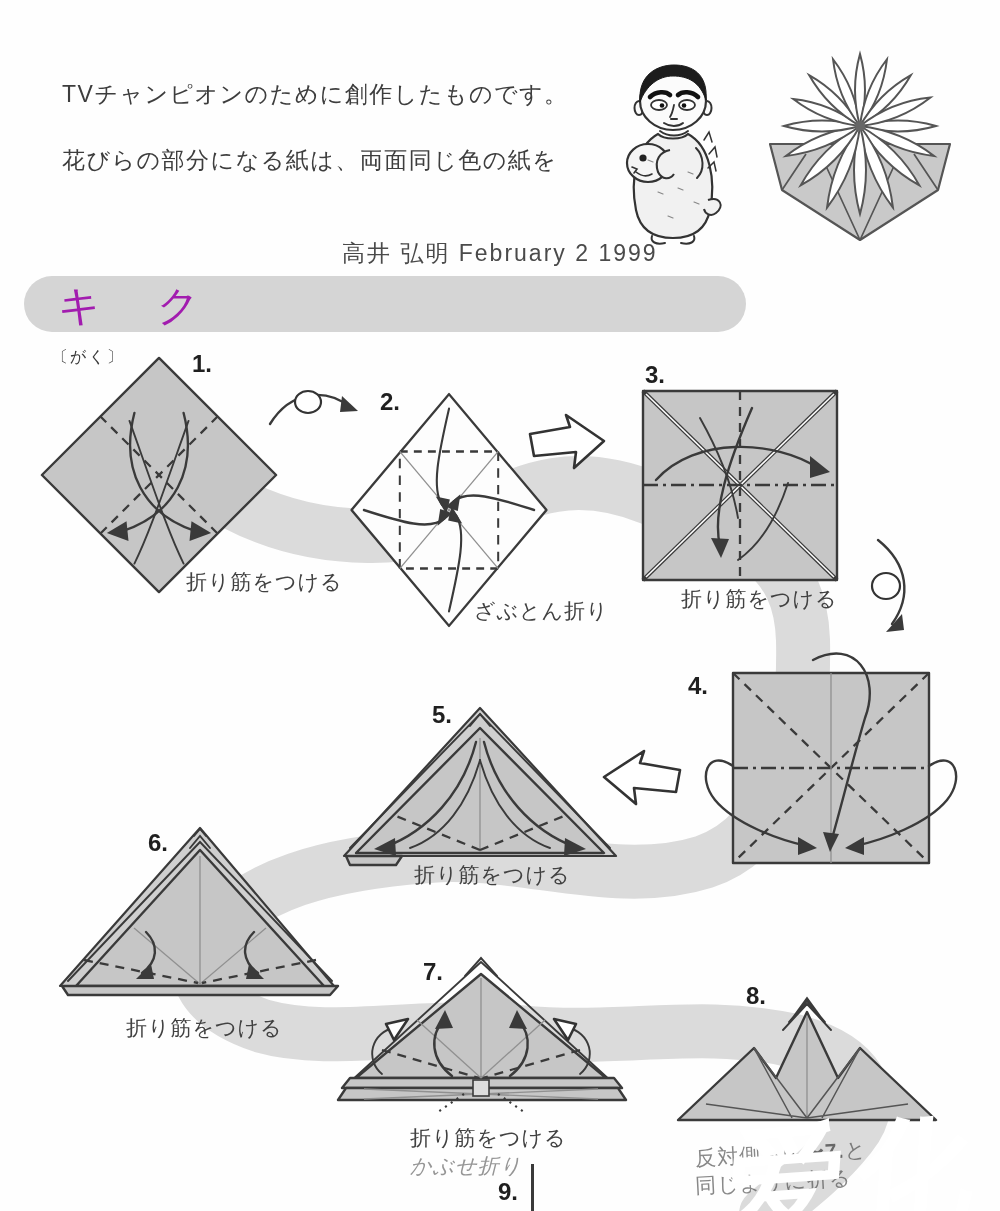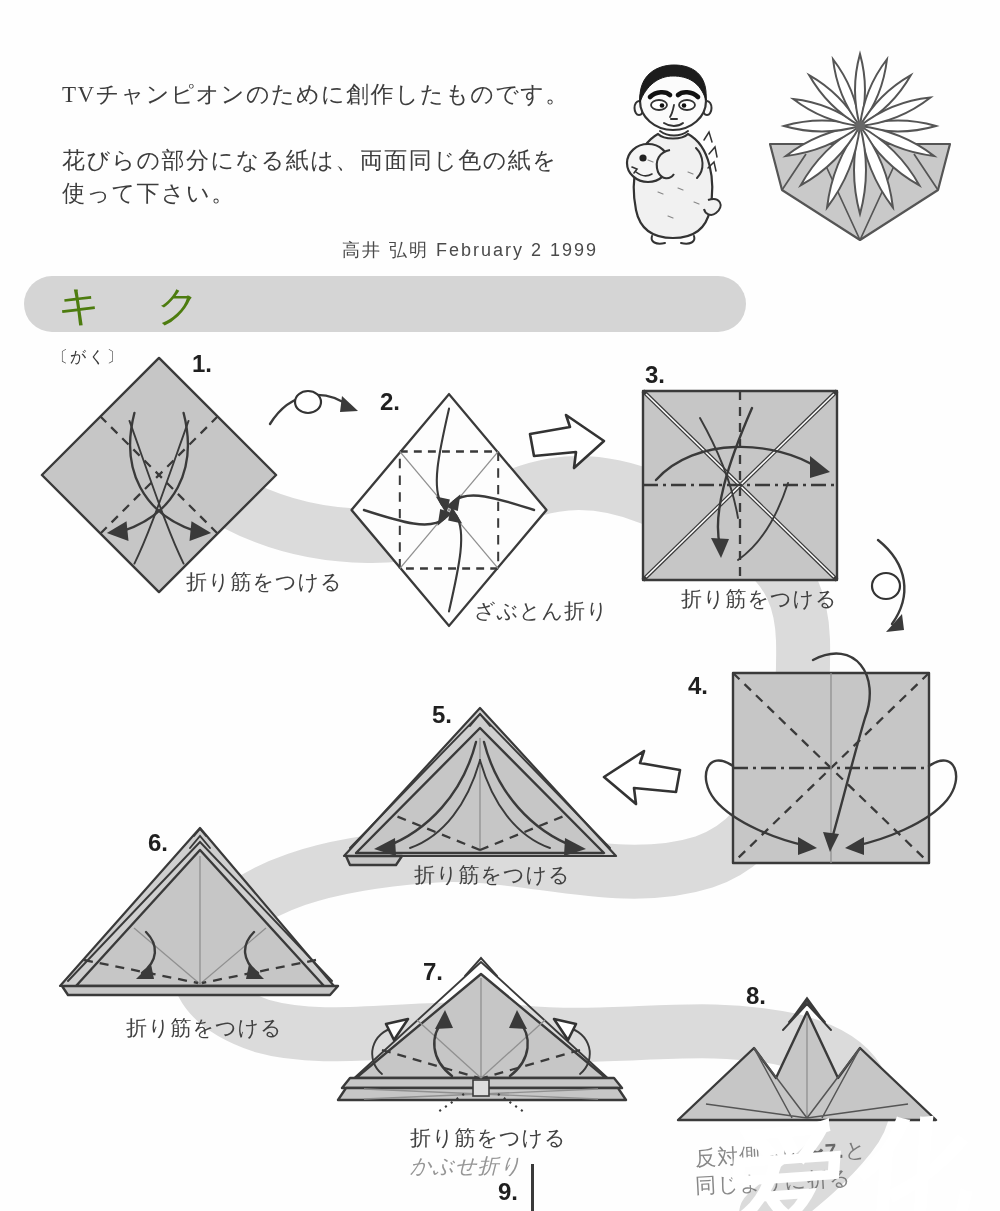--- a/index.html
+++ b/index.html
@@ -2,27 +2,27 @@
 <html style="--paper: #c6c6c6; --ribbon: #dbdbdb; --title_bar: #d5d5d5; --ink: #3e3e3e;"><head>
 <meta charset="utf-8">
 <style>
   html,body{margin:0;padding:0;background:#888;}
   #page{
     position:relative;width:1000px;height:1211px;background:#fefefe;
     overflow:hidden;font-family:"Liberation Sans","DejaVu Sans",sans-serif;
     color:var(--ink,#3e3e3e);
   }
   .abs{position:absolute;}
-  .intro-line{font-size:23px;letter-spacing:1.5px;line-height:33px;white-space:nowrap;color:#3d3d3d;font-family:Liberation Serif, serif;}
-  .author{font-size:18px;letter-spacing:2px;white-space:nowrap;color:#4a4a4a;}
+  .intro-line{font-size:23px;letter-spacing:1.5px;line-height:33px;white-space:nowrap;color:#3d3d3d;}
+  .author{font-size:23px;letter-spacing:2px;white-space:nowrap;color:#4a4a4a;}
   .title-bar{
     left:24px;top:276px;width:722px;height:56px;border-radius:28px;
     background:var(--title_bar,#d6d6d6);
   }
-  .title-text{left:58px;top:278px;font-size:42px;letter-spacing:22px;color:#4d7c0f;font-weight:500;}
+  .title-text{left:58px;top:278px;font-size:42px;letter-spacing:22px;color:#a21caf;font-weight:500;}
   .section-label{font-size:16px;letter-spacing:2px;color:#3a3a3a;}
   .stepnum{font-size:24px;font-weight:700;color:#1f1f1f;white-space:nowrap;}
   .caption{font-size:21px;letter-spacing:1px;line-height:28px;color:#414141;white-space:nowrap;}
   .faded{opacity:.55;font-style:italic;}
   .washed{opacity:.62;}
   .watermark{
     font-size:118px;font-weight:700;color:#ffffff;white-space:nowrap;
     transform:rotate(-4deg) skewX(-8deg);letter-spacing:12px;z-index:5;
   }
   svg{display:block;overflow:visible;}
@@ -46,21 +46,20 @@
 <body>
 
 <div id="page">
 
   <svg class="abs" style="left:0;top:0;z-index:0" width="1000" height="1211" viewBox="0 0 1000 1211">
     <path class="ribbon" d="M 236 504 C 320 548, 424 542, 476 514 C 528 488, 576 468, 650 498 C 736 532, 800 548, 803 640 C 805 726, 788 834, 704 862 C 616 890, 518 848, 428 856 C 320 864, 256 886, 214 930 C 180 968, 202 1006, 262 1026 C 332 1046, 420 1022, 520 1032 C 618 1042, 698 1020, 790 1040 C 858 1056, 882 1096, 850 1136 C 820 1174, 786 1196, 766 1214"></path>
   </svg>
 
   <div class="abs intro-line z1" style="left:62px;top:78px;">TVチャンピオンのために創作したものです。</div>
   <div class="abs intro-line z1" style="left:62px;top:144px;">花びらの部分になる紙は、両面同じ色の紙を</div>
-  <div class="abs intro-line z1" style="left:62px;top:177px;">使って下さい。</div>
 
   <svg class="abs z1" style="left:608px;top:60px;" width="140" height="185" viewBox="0 0 140 185">
     <ellipse cx="31" cy="48" rx="4.5" ry="7" fill="#fbfbfb" stroke="#333" stroke-width="2"></ellipse>
     <ellipse cx="99" cy="48" rx="4.5" ry="7" fill="#fbfbfb" stroke="#333" stroke-width="2"></ellipse>
     <ellipse cx="65" cy="41" rx="33" ry="29" fill="#fbfbfb" stroke="#333" stroke-width="2.2"></ellipse>
     <path d="M 32,42 C 30,14 50,5 66,5 C 84,5 100,14 98,40 C 92,22 80,16 65,16 C 50,16 38,26 32,42 Z" fill="#1c1c1c" stroke="#1c1c1c"></path>
     <path d="M42,37 C48,31 58,31 62,35" class="sketch" style="stroke-width:4.6;stroke:#111"></path>
     <path d="M70,35 C74,31 84,31 90,37" class="sketch" style="stroke-width:4.6;stroke:#111"></path>
     <ellipse cx="51" cy="45" rx="8" ry="5" fill="#fff" stroke="#333" stroke-width="1.8"></ellipse>
     <ellipse cx="79" cy="45" rx="8" ry="5" fill="#fff" stroke="#333" stroke-width="1.8"></ellipse>

